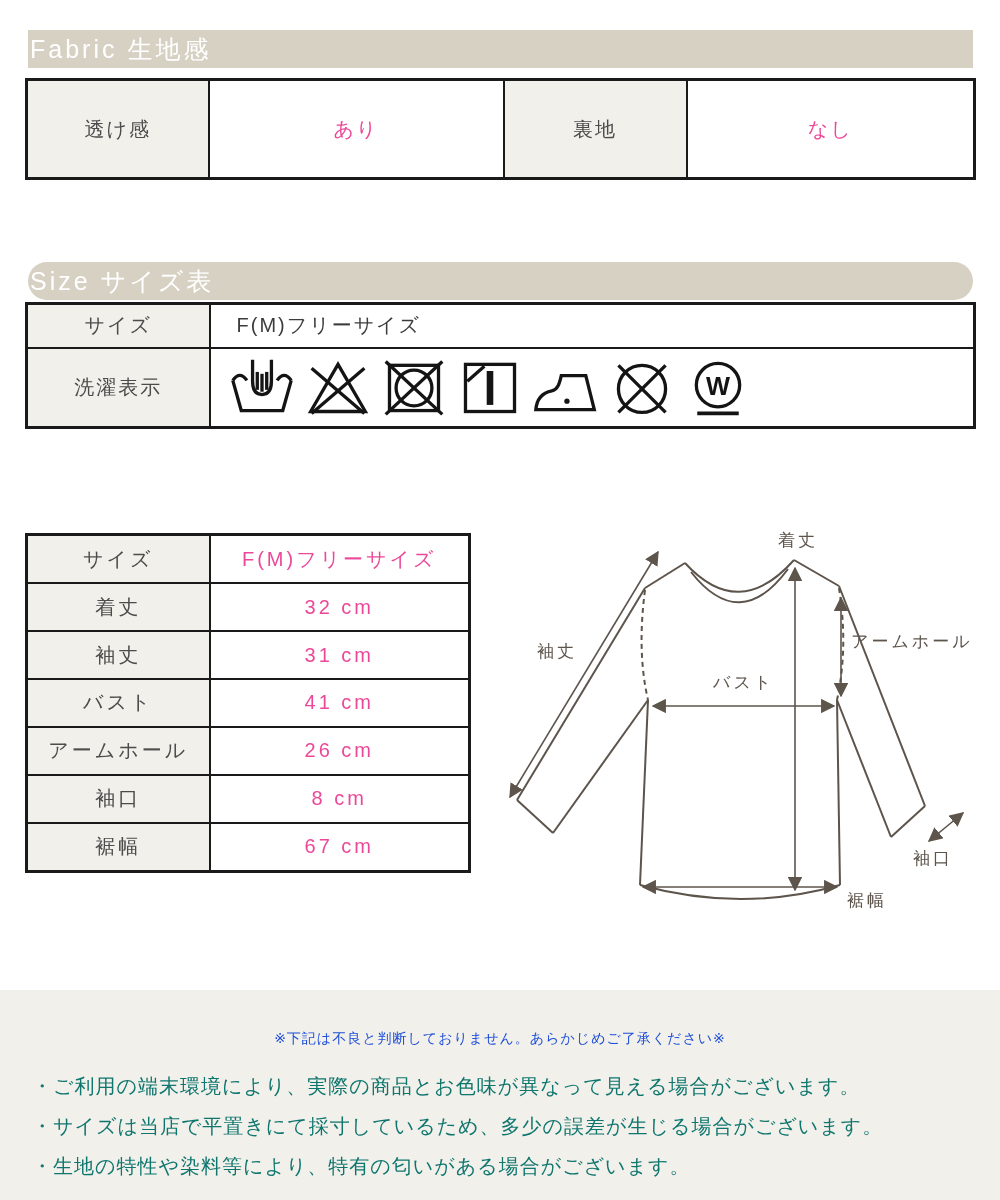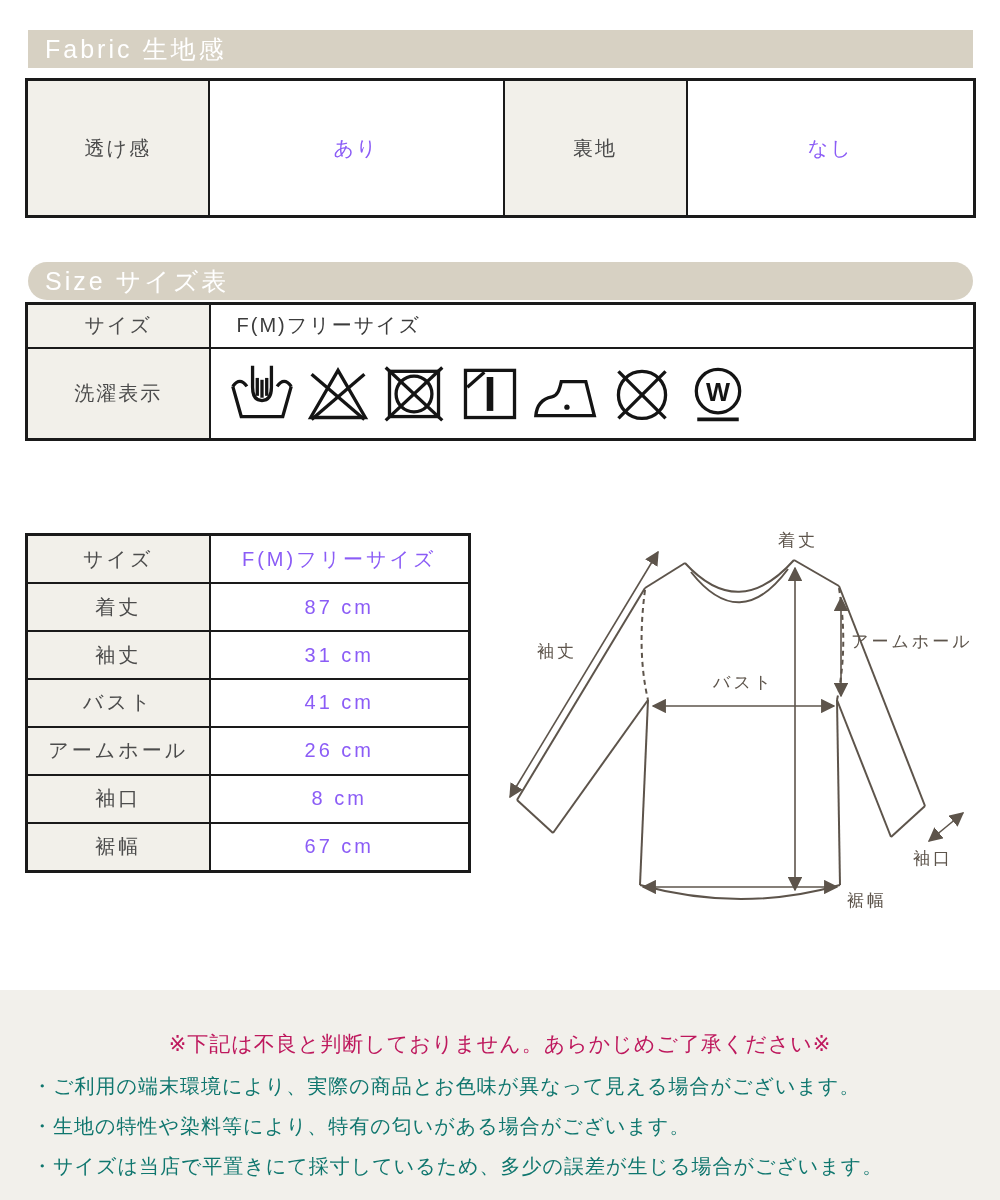--- a/index.html
+++ b/index.html
@@ -4,47 +4,47 @@
 <style>
   html,body{margin:0;padding:0;}
   body{
     width:1000px;height:1200px;position:relative;background:#ffffff;
     font-family:"Liberation Sans","DejaVu Sans",sans-serif;color:#444;
     overflow:hidden;
   }
   .bar{
     position:absolute;left:28px;width:945px;height:38px;background:#d7d1c3;
     color:#ffffff;font-size:25px;letter-spacing:3px;display:flex;align-items:center;
-    padding-left:17px;box-sizing:border-box;
+    padding-left:2px;box-sizing:border-box;
   }
   #fabric-bar{top:30px;}
   #size-bar{top:262px;border-radius:19px;}
   table{border-collapse:collapse;position:absolute;table-layout:fixed;background:#fff;}
   td{border:2px solid #1a1a1a;font-size:20px;color:#444;letter-spacing:2px;overflow:hidden;}
   .tbl{border:3px solid #1a1a1a;}
   .hcell{background:#f2f0ea;text-align:center;color:#4c4c4c;}
-  .vcell-c{text-align:center;color:#8b5cf6;}
+  .vcell-c{text-align:center;color:#ec4899;}
   .vcell-l{text-align:left;padding-left:26px;color:#3c3c3c;}
-  #fabric-table{left:25px;top:78px;width:948px;height:140px;}
+  #fabric-table{left:25px;top:78px;width:948px;height:102px;}
   #size-table{left:25px;top:302px;width:948px;}
   #size-table tr.r1{height:44px;}
   #size-table tr.r2{height:44px;}
-  #size-table tr.r3{height:92px;}
+  #size-table tr.r3{height:80px;}
   #measure-table{left:25px;top:533px;width:443px;height:340px;}
   #measure-table td{letter-spacing:3px;}
   .wash-row{display:flex;align-items:center;gap:10px;padding-left:18px;}
   .wash-row svg{flex:0 0 auto;}
   #diagram{position:absolute;left:495px;top:510px;}
   #diagram text{fill:#5d544b;font-size:17px;letter-spacing:3px;font-family:"Liberation Sans","DejaVu Sans",sans-serif;}
   .gline{stroke:#5d544b;stroke-width:2;fill:none;}
   .gdash{stroke-dasharray:5,4;}
   .garrow{stroke:#5d544b;stroke-width:1.6;fill:none;}
   #notes{position:absolute;left:0;top:990px;width:1000px;height:210px;background:#f2f0eb;}
   #notes-heading{position:absolute;top:40px;left:0;width:100%;text-align:center;
-    color:#be185d;font-size:21px;letter-spacing:1px;}
+    color:#1d4ed8;font-size:14px;letter-spacing:1px;}
   #notes-bullets{position:absolute;top:76px;left:32px;font-size:20px;color:#0f766e;letter-spacing:1px;}
   #notes-bullets div{line-height:40px;white-space:nowrap;}
 </style>
 </head>
 <body>
 
 <div class="bar" id="fabric-bar">
   <span>Fabric 生地感</span>
 </div>
 
@@ -154,21 +154,21 @@
       <col style="width:183px">
       <col style="width:260px">
     </colgroup>
   <tbody>
       <tr>
     <td class="hcell">サイズ</td>
     <td class="vcell-c">F(M)フリーサイズ</td>
   </tr>
   <tr>
     <td class="hcell">着丈</td>
-    <td class="vcell-c">87 cm</td>
+    <td class="vcell-c">32 cm</td>
   </tr>
   <tr>
     <td class="hcell">袖丈</td>
     <td class="vcell-c">31 cm</td>
   </tr>
   <tr>
     <td class="hcell">バスト</td>
     <td class="vcell-c">41 cm</td>
   </tr>
   <tr>
@@ -222,16 +222,16 @@
   <text x="356" y="137">アームホール</text>
   <text x="218" y="178">バスト</text>
   <text x="418" y="354">袖口</text>
   <text x="352" y="396">裾幅</text>
 </svg>
 
 <div id="notes">
   <div id="notes-heading">※下記は不良と判断しておりません。あらかじめご了承ください※</div>
   <div id="notes-bullets">
     <div>・ご利用の端末環境により、実際の商品とお色味が異なって見える場合がございます。</div>
+    <div>・サイズは当店で平置きにて採寸しているため、多少の誤差が生じる場合がございます。</div>
     <div>・生地の特性や染料等により、特有の匂いがある場合がございます。</div>
-    <div>・サイズは当店で平置きにて採寸しているため、多少の誤差が生じる場合がございます。</div>
   </div>
 </div>
 
 </body></html>

